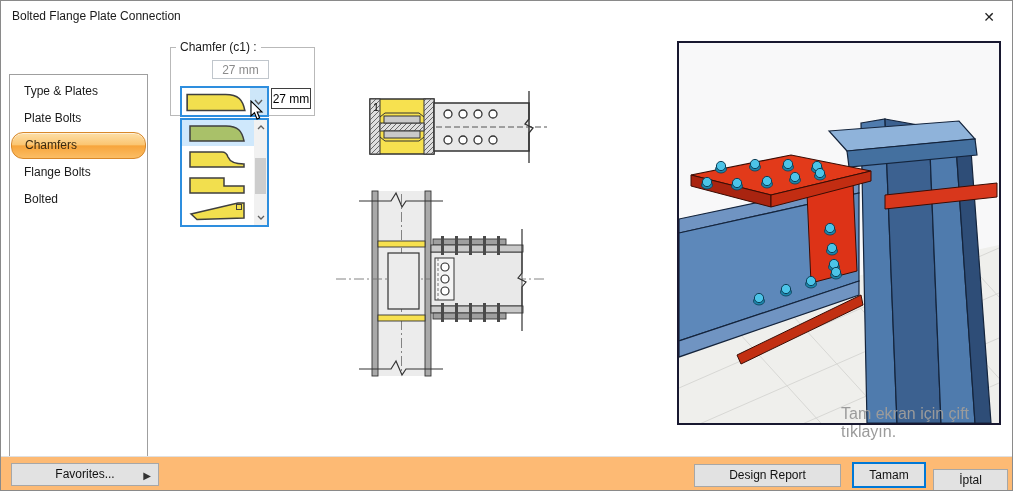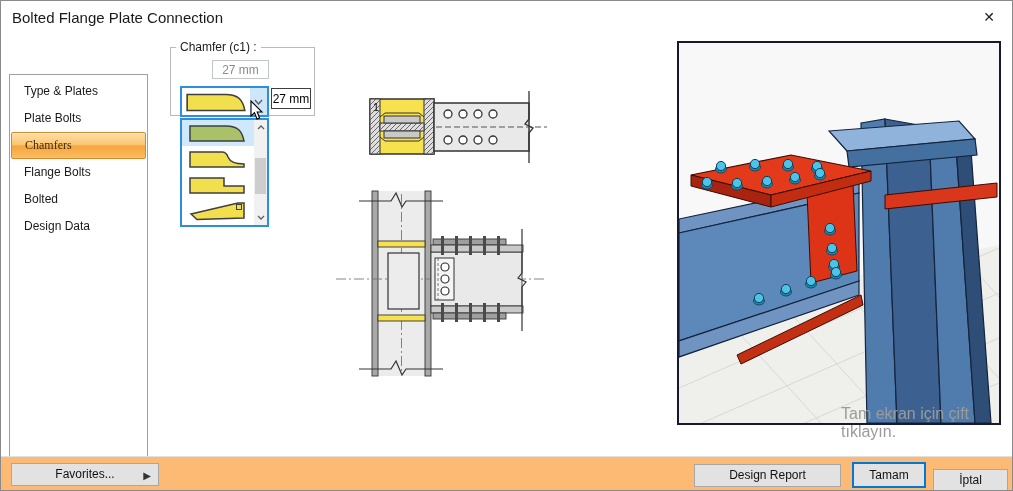--- a/index.html
+++ b/index.html
@@ -1,32 +1,32 @@
 <!DOCTYPE html>
 <html><head>
 <meta charset="utf-8">
 <style>
   * { margin:0; padding:0; box-sizing:border-box; }
   body { font-family:"Liberation Sans", sans-serif; background:#cfcfcf; }
   .dialog { position:relative; width:1013px; height:491px; background:#ffffff;
             border:1px solid #8a8a8a; overflow:hidden; }
   
   .titlebar { position:absolute; left:0; top:0; width:100%; height:32px; background:#ffffff; }
-  .title { position:absolute; left:11px; top:8px; font-size:15px; color:#1a1a1a; }
+  .title { position:absolute; left:11px; top:8px; font-size:12px; color:#1a1a1a; }
   .close-btn { position:absolute; right:10px; top:5px; width:26px; height:22px;
                text-align:center; line-height:22px; font-size:14px; color:#222; cursor:default; }
   
   .sidebar { position:absolute; left:8px; top:33px; width:139px; height:420px;
              background:#ffffff; border:1px solid #9f9f9f;margin-top:40px; }
   .side-item { position:relative; height:27px; line-height:27px; padding-left:13px;
                font-size:12px; color:#1a1a1a; margin:0 1px; }
   .side-item.selected {
       background:linear-gradient(to bottom,#fddfa8 0%,#fbc672 46%,#f7a53c 52%,#fbbd64 100%);
-      border:1px solid #d8882a; border-radius:2px; line-height:25px;
-      box-shadow:inset 0 1px 0 rgba(255,255,255,.55); color:#3a2a10;font-family:Liberation Serif, serif; }
+      border:1px solid #d8882a; border-radius:12px; line-height:25px;
+      box-shadow:inset 0 1px 0 rgba(255,255,255,.55); color:#3a2a10; }
   
   .groupbox { position:absolute; left:169px; top:46px; width:145px; height:69px;
               border:1px solid #b9b9b9; }
   .groupbox-label { position:absolute; left:175px; top:39px; background:#ffffff;
                     padding:0 4px; font-size:12px; color:#1a1a1a; }
   .input-readonly { position:absolute; left:211px; top:59px; width:57px; height:19px;
                     border:1px solid #c0c6cc; background:#fff; color:#8b8b8b;
                     font-size:12px; text-align:center; font-family:"Liberation Sans",sans-serif; }
   .input-mm { position:absolute; left:270px; top:87px; width:40px; height:21px;
               border:1px solid #3f3f3f; background:#fff; color:#000;
@@ -75,21 +75,20 @@
     <div class="close-btn">✕</div>
   </div>
 
   <div class="sidebar">
     <div style="height:3px"></div>
     <div class="side-item">Type &amp; Plates</div>
     <div class="side-item">Plate Bolts</div>
     <div class="side-item selected">Chamfers</div>
     <div class="side-item">Flange Bolts</div>
     <div class="side-item">Bolted</div>
-    <div class="side-item">Design Data</div>
   </div>
 
   <div class="groupbox"></div>
   <div class="groupbox-label">Chamfer (c1) :</div>
   <input class="input-readonly" readonly="" value="27 mm" style="">
   <input class="input-mm" value="27 mm" style="">
 
   <div class="combo">
     <svg class="combo-shape" width="62" height="22" viewBox="0 0 58 20">
       <path d="M2,18 L2,3 L38,3 C50,3 54,8 56,18 Z" fill="#f2df4e" stroke="#3f3f3f" stroke-width="1.5"></path>

